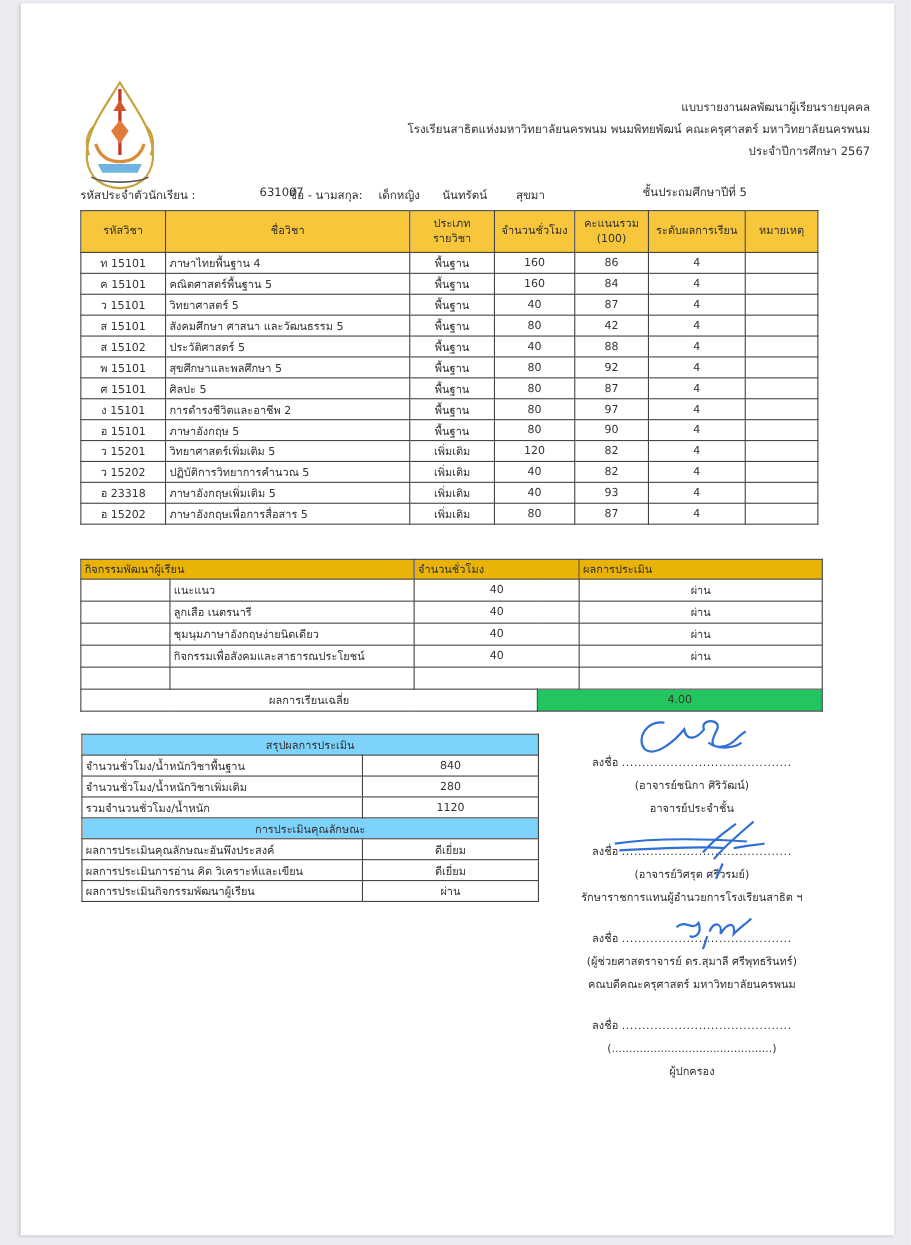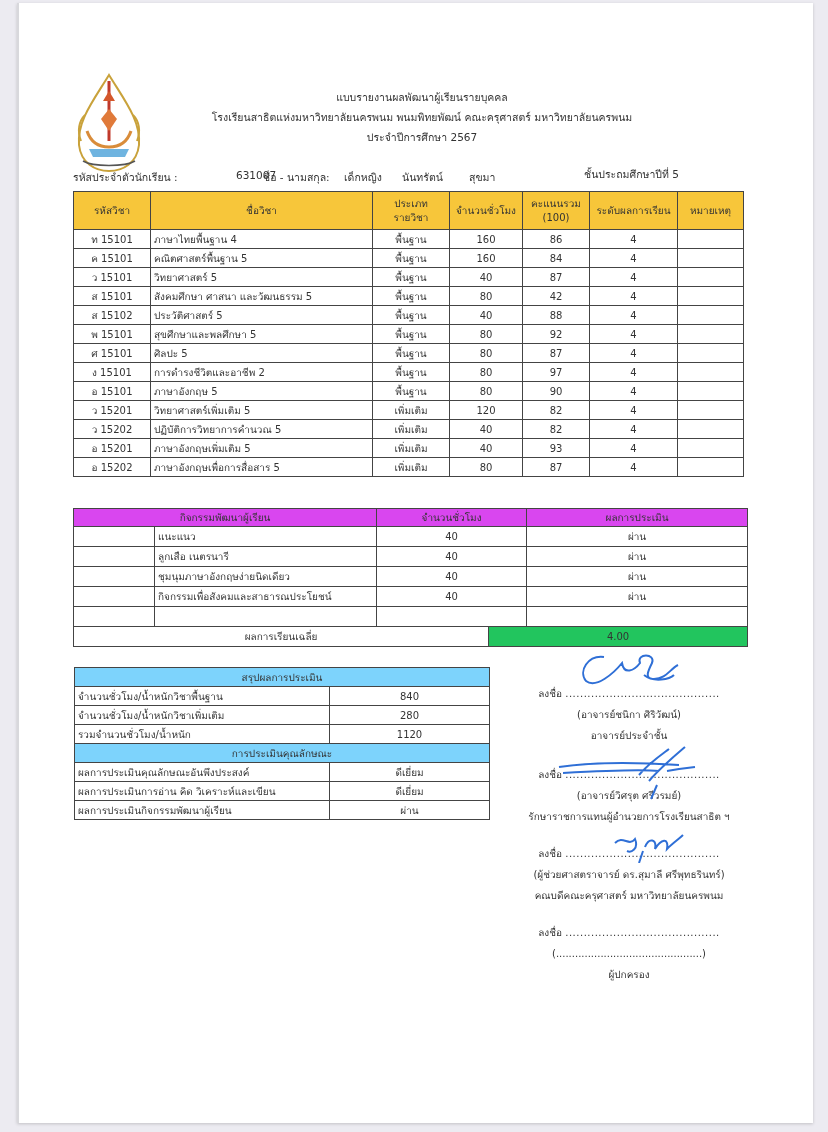--- a/index.html
+++ b/index.html
@@ -9,30 +9,30 @@
       font-family: "DejaVu Sans", "Liberation Sans", sans-serif;
       color: #222;
     }
     .page {
       position: absolute; left: 17px; top: 3px; width: 794px; height: 1120px;
       background: #ffffff; box-shadow: 0 1px 3px rgba(0,0,0,0.18);
       border-left: 2px solid #d8d8dc;
     }
     .abs { position: absolute; }
     .logo { left: 54px; top: 68px; width: 72px; height: 104px; }
-    .title-line { left: 0; width: 772px; text-align: center; font-size: 10.5px; color: #333; margin-left: 17px; }
+    .title-line { left: 0; width: 772px; text-align: right; font-size: 10.5px; color: #333; }
     .info-row { top: 166px; font-size: 10.5px; color: #333; }
     table { border-collapse: collapse; table-layout: fixed; }
     td, th { border: 1px solid #444; padding: 0 3px; font-size: 10px; font-weight: normal; color: #333; overflow: hidden; white-space: nowrap; }
     .hdr th { background: #f7c63a; height: 37px; text-align: center; line-height: 14px; }
     .main { left: 54px; top: 188px; width: 670px; }
     .main tbody td { height: 18px; }
     .c { text-align: center; }
     .l { text-align: left; }
-    .grey td { background: #d946ef; text-align: center; height: 17px; }
+    .grey td { background: #eab308; text-align: left; height: 17px; }
     .yellow-avg { background: #22c55e; text-align: center; }
     .summary { left: 55px; top: 664px; width: 415px; }
     .summary td { height: 18px; }
     .summary .sec td { background: #7dd3fc; text-align: center; }
     .sig { text-align: center; font-size: 10px; color: #333; line-height: 21px; }
     .sig .dots { letter-spacing: 0.5px; }
     svg { display: block; }
   </style>
 </head>
 <body>
@@ -180,21 +180,21 @@
       <tr>
           <td class="c">ว 15202</td>
           <td class="l">ปฏิบัติการวิทยาการคำนวณ 5</td>
           <td class="c">เพิ่มเติม</td>
           <td class="c">40</td>
           <td class="c">82</td>
           <td class="c">4</td>
           <td></td>
         </tr>
       <tr>
-          <td class="c">อ 15201</td>
+          <td class="c">อ 23318</td>
           <td class="l">ภาษาอังกฤษเพิ่มเติม 5</td>
           <td class="c">เพิ่มเติม</td>
           <td class="c">40</td>
           <td class="c">93</td>
           <td class="c">4</td>
           <td></td>
         </tr>
       <tr>
           <td class="c">อ 15202</td>
           <td class="l">ภาษาอังกฤษเพื่อการสื่อสาร 5</td>

